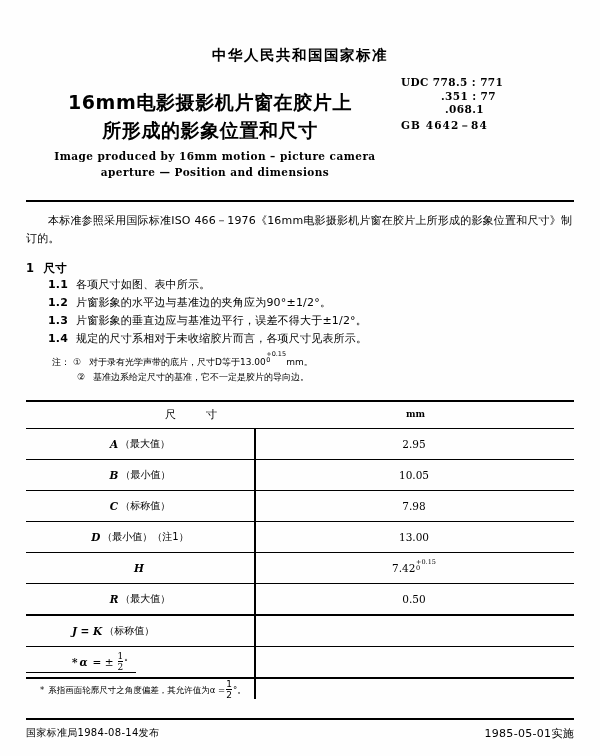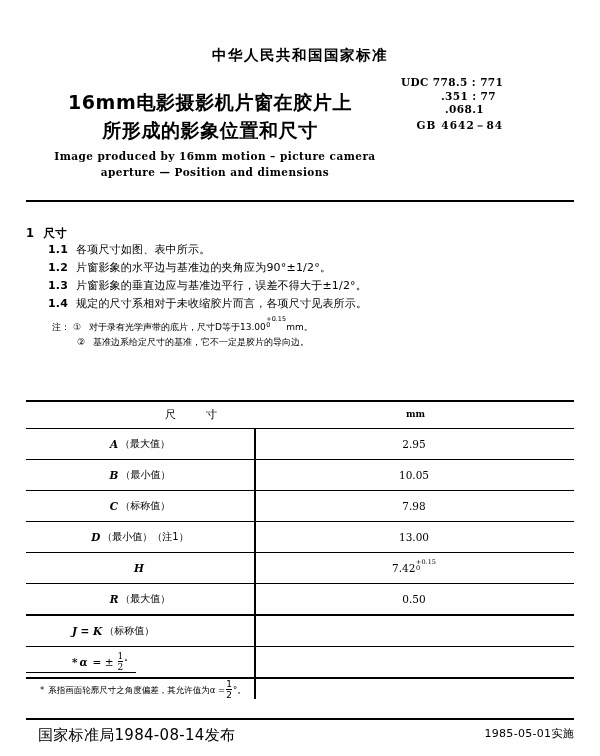--- a/index.html
+++ b/index.html
@@ -66,21 +66,21 @@
     position: absolute;
     left: 401px; top: 76px;
     font-family: "DejaVu Serif", "Liberation Serif", serif;
     font-size: 10.5px;
     font-weight: bold;
     line-height: 13.5px;
   }
   .udc-l1 { letter-spacing: 0.4px; }
   .udc-l2 { padding-left: 40px; letter-spacing: 0.4px; }
   .udc-l3 { padding-left: 44px; letter-spacing: 0.4px; }
-  .udc-l4 { letter-spacing: 1.1px; margin-top: 2px; text-align: right; }
+  .udc-l4 { letter-spacing: 1.1px; margin-top: 2px; }
 
   
   .rule-top {
     position: absolute;
     left: 26px; top: 200px;
     width: 548px; height: 2px;
     background: #000;
   }
   .rule-footer {
     position: absolute;
@@ -236,22 +236,22 @@
   .fn-star { margin-right: 4px; }
 
   
   .footer {
     position: absolute;
     left: 26px; top: 726px;
     width: 548px;
     height: 20px;
   }
   .footer .f-left {
-    position: absolute; left: 12px; top: 0;
-    font-size: 15px; letter-spacing: 0.3px; text-align: right;
+    position: absolute; left: 0; top: 0;
+    font-size: 10px; letter-spacing: 0.3px; text-align: right;
   }
   .footer .f-right {
     position: absolute; right: 0; top: 0;
     font-size: 11px; letter-spacing: 0.3px;
   }
 </style>
 </head>
 <body>
 
 <div class="page">
@@ -271,20 +271,21 @@
   <div class="udc-block">
     <div class="udc-l1">UDC 778.5 : 771</div>
     <div class="udc-l2">.351 : 77</div>
     <div class="udc-l3">.068.1</div>
     <div class="udc-l4">GB 4642－84</div>
   </div>
 
   <div class="rule-top"></div>
 
   <div class="body-area">
+    <p class="para">本标准参照采用国际标准ISO 466－1976《16mm电影摄影机片窗在胶片上所形成的影象位置和尺寸》制订的。</p>
 
     <div class="sec-title">
       <span class="num">1</span><span>尺寸</span>
     </div>
 
     <div class="clause">
       <span class="cnum">1.1</span><span>各项尺寸如图、表中所示。</span>
     </div>
     <div class="clause">
       <span class="cnum">1.2</span><span>片窗影象的水平边与基准边的夹角应为90°±1/2°。</span>

